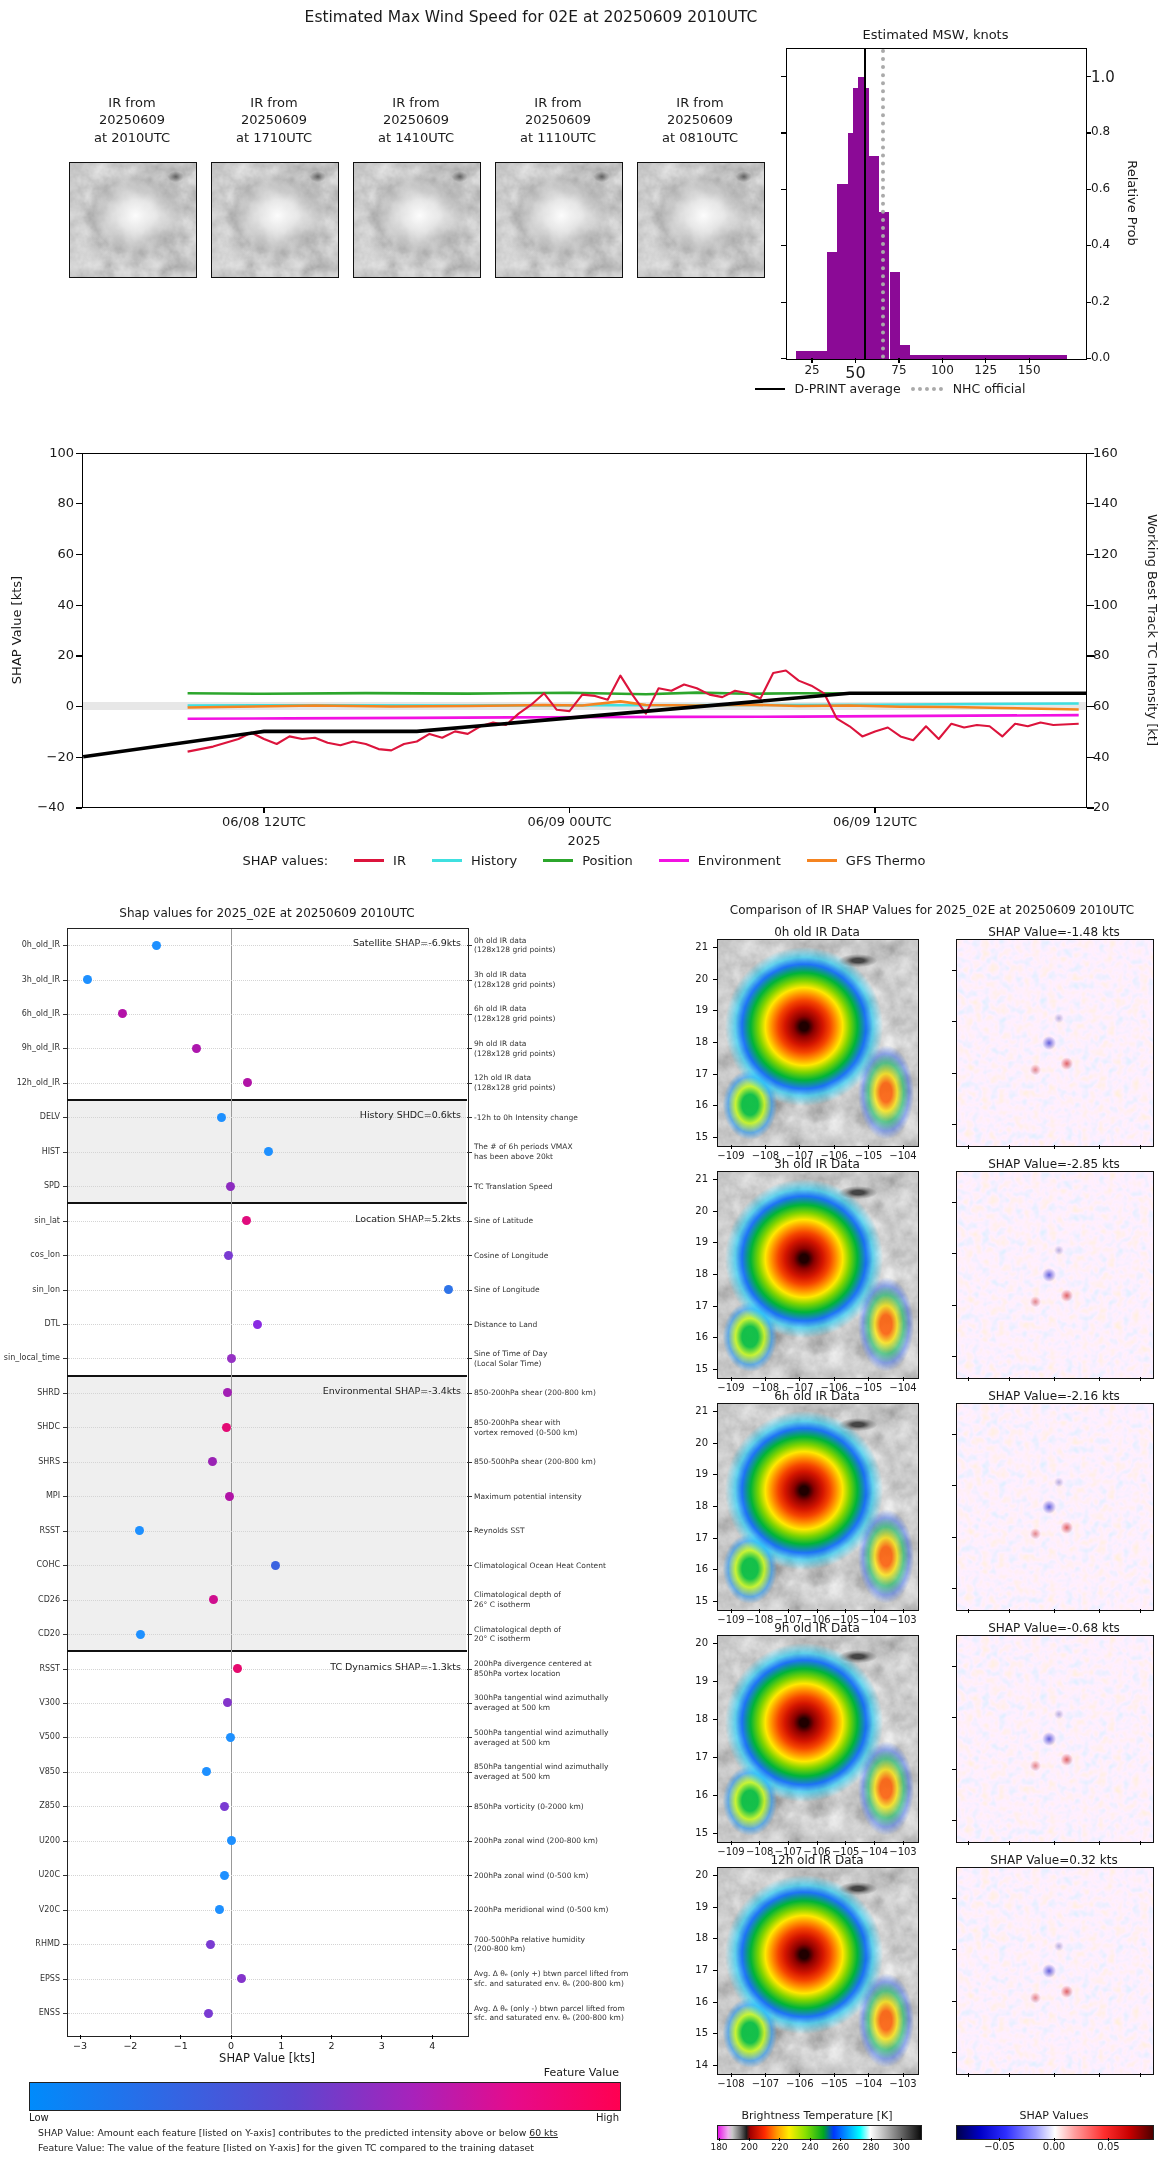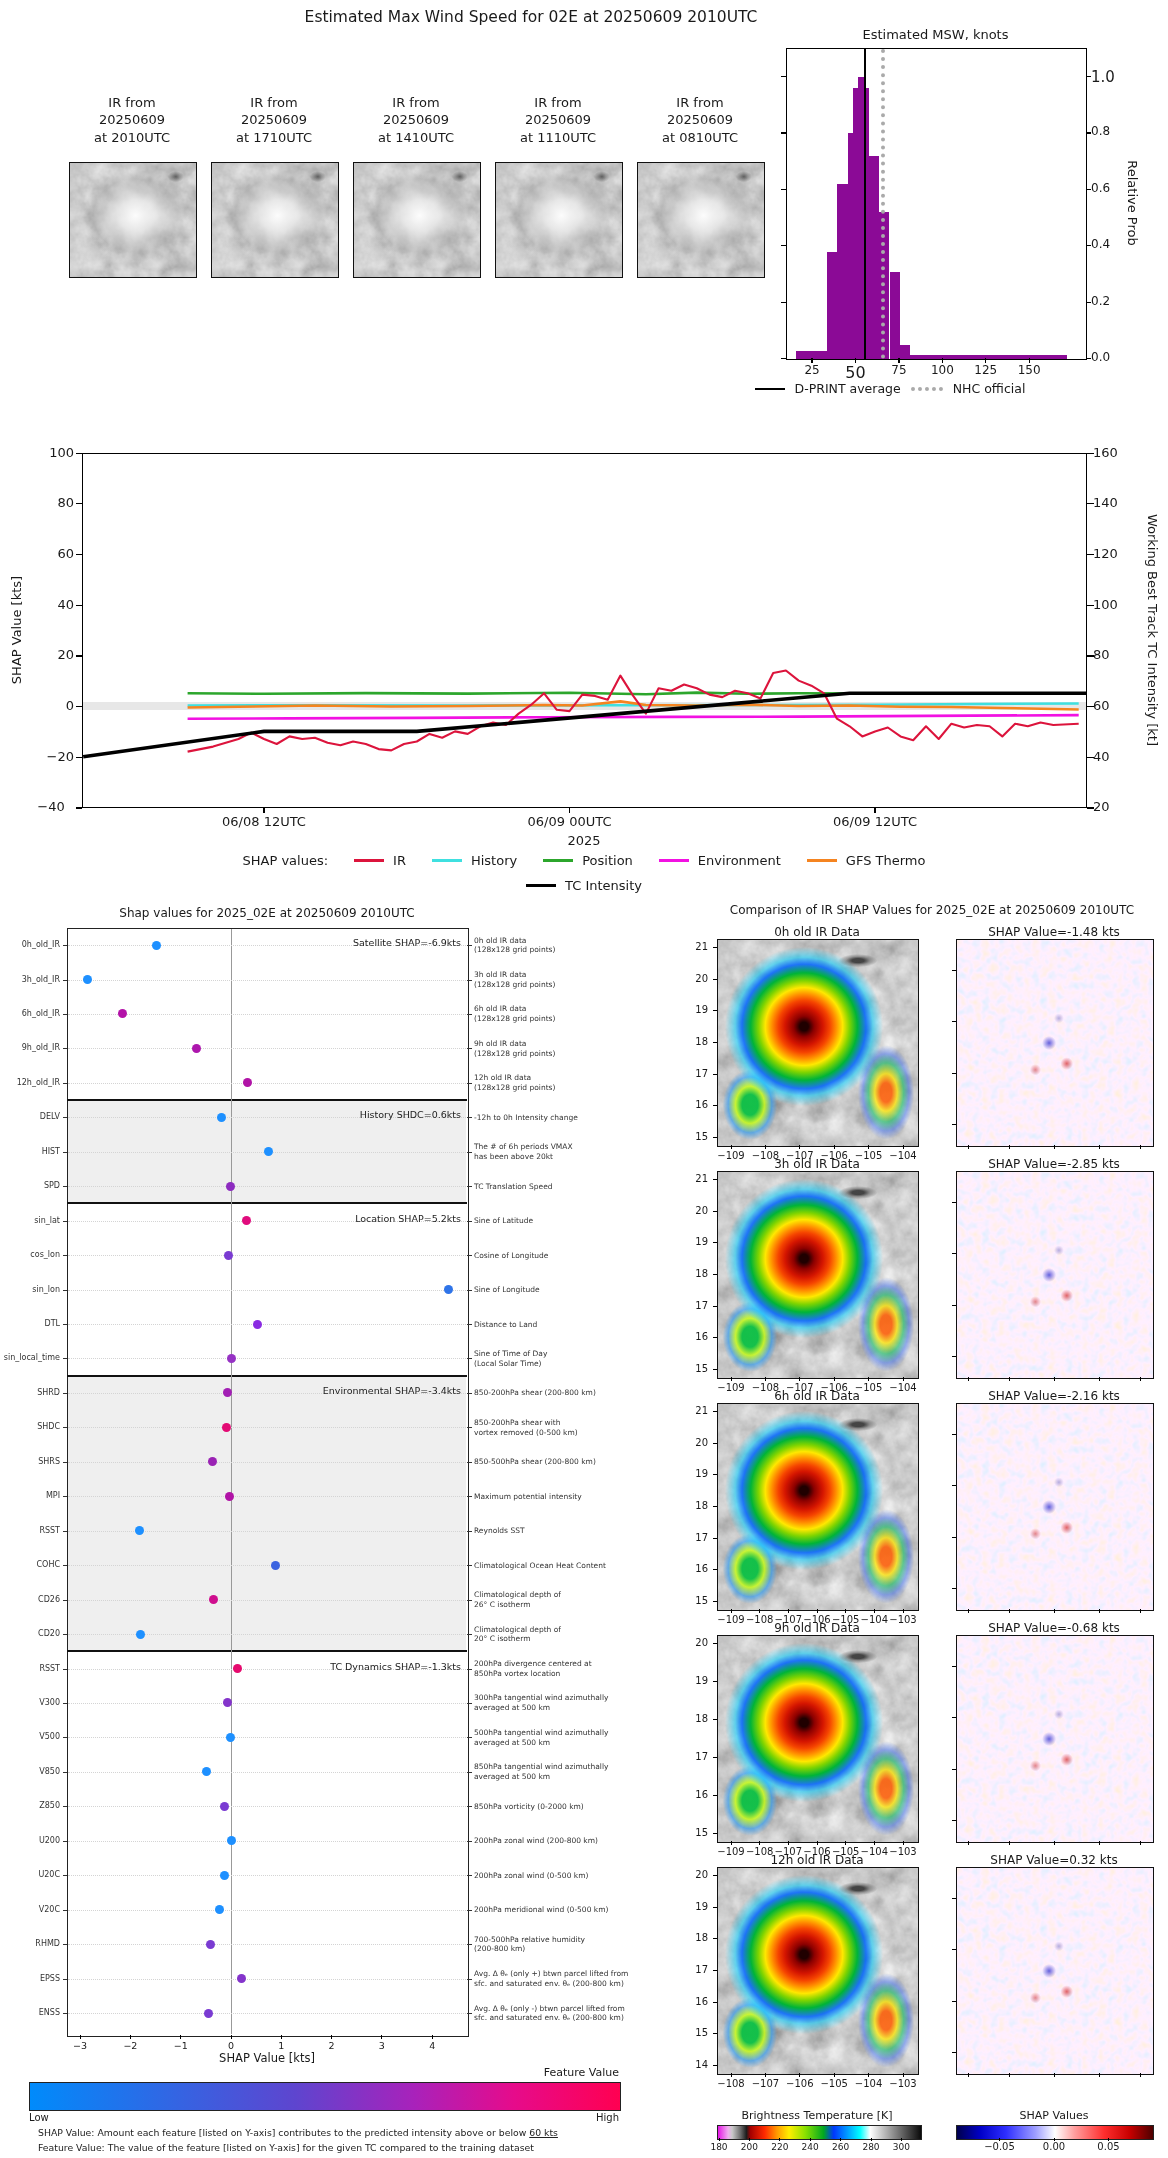--- a/index.html
+++ b/index.html
@@ -120,26 +120,20 @@
         <span class="leg-sw" style="background: rgb(44, 166, 44);"></span>
         <span>Position</span>
       </span>
       <span class="leg-item">
         <span class="leg-sw" style="background: rgb(242, 17, 226);"></span>
         <span>Environment</span>
       </span>
       <span class="leg-item">
         <span class="leg-sw" style="background: rgb(245, 132, 32);"></span>
         <span>GFS Thermo</span>
-      </span>
-    </div>
-  <div class="abs" id="ts-legend2">
-      <span class="leg-item">
-        <span class="leg-sw" style="background: rgb(0, 0, 0);"></span>
-        <span>TC Intensity</span>
       </span>
     </div>
 
   <div class="abs ctr" id="dot-title">Shap values for 2025_02E at 20250609 2010UTC</div>
   <div class="abs" id="dot-plot"></div>
   <div class="abs ctr" id="dot-xlabel">SHAP Value [kts]</div>
 
   <div class="abs" id="fv-label">Feature Value</div>
   <div class="abs" id="fv-bar"></div>
   <div class="abs" id="fv-low">Low</div>

